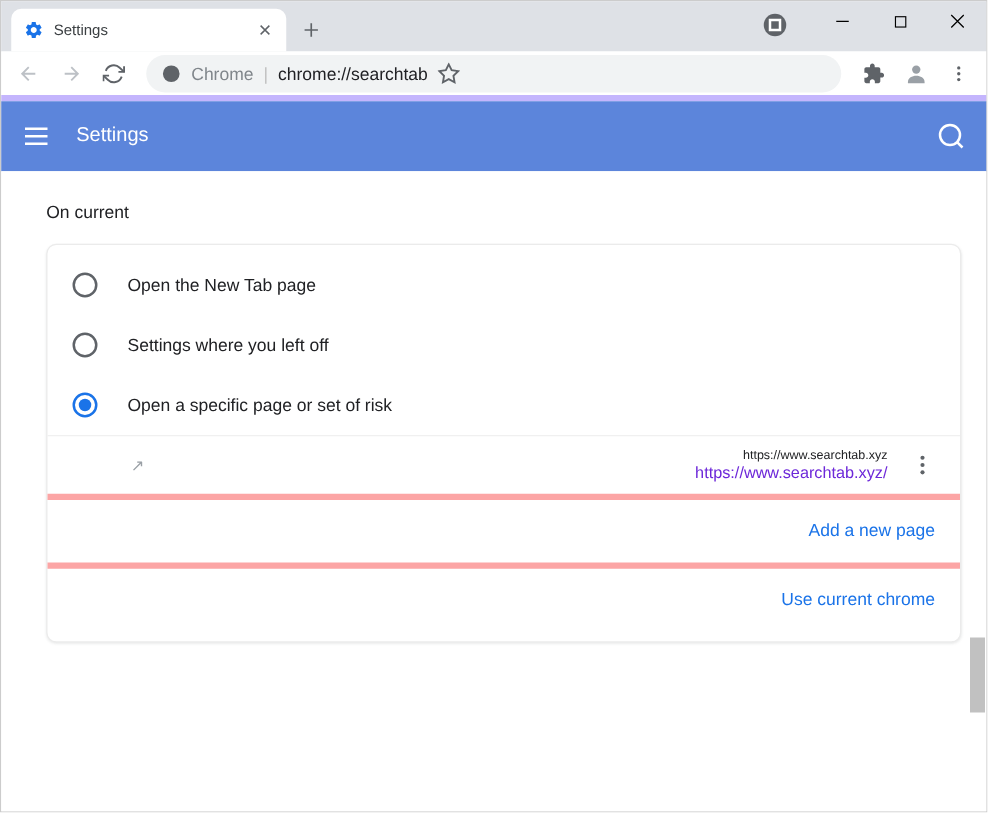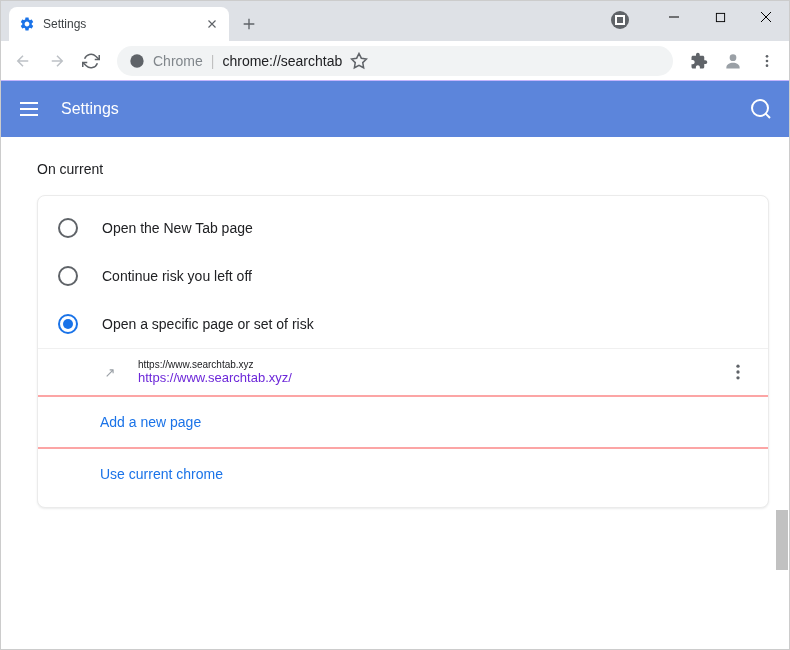--- a/index.html
+++ b/index.html
@@ -11,21 +11,21 @@
 .tab { background: #fff; height: 34px; margin-left: 8px; border-radius: 8px 8px 0 0; display: flex; align-items: center; padding: 0 10px; width: 220px; gap: 8px; }
 .tab-icon { width: 16px; height: 16px; color: #1a73e8; }
 .tab-title { font-size: 12px; color: #3c4043; flex: 1; }
 .tab-close { width: 14px; height: 14px; color: #5f6368; cursor: pointer; }
 .new-tab { width: 28px; height: 28px; display: flex; align-items: center; justify-content: center; margin-left: 6px; margin-bottom: 3px; color: #5f6368; cursor: pointer; }
 .win-controls { position: absolute; right: 0; top: 0; display: flex; height: 32px; }
 .win-btn { width: 46px; display: flex; align-items: center; justify-content: center; color: #000; cursor: pointer; }
 .stop-icon { position: absolute; right: 160px; top: 10px; width: 18px; height: 18px; background: #5f6368; border-radius: 50%; display:flex;align-items:center;justify-content:center; }
 .stop-icon::after { content:''; width:6px;height:6px;border:2px solid #fff; }
 
-.toolbar { height: 40px; background: #fff; display: flex; align-items: center; padding: 0 8px; gap: 6px; border-bottom: 1px solid #c4b5fd; }
+.toolbar { height: 40px; background: #fff; display: flex; align-items: center; padding: 0 8px; gap: 6px; border-bottom: 5px solid #c4b5fd; }
 .nav-btn { width: 28px; height: 28px; display: flex; align-items: center; justify-content: center; color: #5f6368; border-radius: 50%; cursor: pointer; }
 .nav-btn.disabled { color: #bdc1c6; }
 .omnibox { flex: 1; height: 30px; background: #f1f3f4; border-radius: 15px; display: flex; align-items: center; padding: 0 12px; gap: 8px; margin: 0 6px; }
 .omnibox-icon { width: 16px; height: 16px; color: #5f6368; }
 .omnibox-text { font-size: 14px; color: #80868b; display: flex; align-items: center; gap: 0; }
 .omnibox-text .divider { margin: 0 8px; color: #c0c0c0; }
 .omnibox-text .path { color: #202124; }
 .star-btn { color: #5f6368; width: 18px; }
 .ext-btn { width: 28px; height: 28px; display: flex; align-items: center; justify-content: center; color: #5f6368; cursor: pointer; }
 
@@ -33,35 +33,35 @@
 .menu-btn { width: 24px; height: 24px; cursor: pointer; }
 .header-title { font-size: 16px; flex: 1; }
 .search-btn { width: 24px; height: 24px; cursor: pointer; }
 
 .content { flex: 1; background: #fff; overflow-y: auto; position: relative; padding: 24px 20px 40px 36px; }
 .content::-webkit-scrollbar { width: 16px; }
 .content::-webkit-scrollbar-track { background: #f1f1f1; }
 .content::-webkit-scrollbar-thumb { background: #c1c1c1; }
 
 .section-title { font-size: 14px; color: #202124; margin-bottom: 18px; font-weight: 500; }
-.card { background: #fff; border: 1px solid #ebebeb; border-radius: 8px; box-shadow: 0 1px 2px rgba(60,64,67,0.1); padding: 8px 0; }
+.card { background: #fff; border: 1px solid #ebebeb; border-radius: 8px; box-shadow: 0 1px 2px rgba(60,64,67,0.1); padding: 8px 0; text-align: right; }
 .radio-row { display: flex; align-items: center; padding: 14px 20px; gap: 24px; cursor: pointer; }
 .radio { width: 20px; height: 20px; border: 2px solid #5f6368; border-radius: 50%; position: relative; flex-shrink: 0; }
 .radio.checked { border-color: #1a73e8; }
 .radio.checked::after { content: ''; position: absolute; width: 10px; height: 10px; background: #1a73e8; border-radius: 50%; top: 3px; left: 3px; }
 .radio-label { font-size: 14px; color: #202124; }
 
 .page-row { display: flex; align-items: center; padding: 10px 20px 10px 62px; gap: 18px; border-top: 1px solid #f0f0f0; }
 .page-icon { width: 20px; height: 20px; display:flex;align-items:center;justify-content:center;color:#9aa0a6;font-size:13px; }
 .page-text { flex: 1; }
 .page-title { font-size: 10px; color: #202124; }
 .page-url { font-size: 13px; color: #6d28d9; }
 .more-btn { width: 20px; color: #5f6368; cursor: pointer; }
 
-.link-row { padding: 16px 20px 16px 62px; border-top: 2px solid #fca5a5; }
+.link-row { padding: 16px 20px 16px 62px; border-top: 5px solid #fca5a5; }
 .link { font-size: 14px; color: #1a73e8; cursor: pointer; }
 
 .advanced { text-align: center; padding: 40px 0 0; font-size: 14px; color: #3c4043; cursor: pointer; display:flex;align-items:center;justify-content:center;gap:14px; }
 
 .watermark { position: absolute; top: 50%; left: 50%; transform: translate(-50%, -50%); font-size: 130px; font-weight: bold; color: rgba(200,200,200,0.15); pointer-events: none; white-space: nowrap; font-style: italic; letter-spacing: -5px; z-index: 0; }
 .watermark .r { color: rgba(255,100,50,0.12); }
 .card, .section-title, .advanced { position: relative; z-index: 1; }
 
 .scrollhint { position:absolute; right:2px; top:510px; width:12px; height:60px; background:#c1c1c1; }
 </style>
@@ -168,21 +168,21 @@
   <div class="content">
     <div class="watermark">🔍p<span class="r">risk.com</span></div>
     <div class="section-title">On current</div>
     <div class="card">
       <div class="radio-row">
         <div class="radio"></div>
         <div class="radio-label">Open the New Tab page</div>
       </div>
       <div class="radio-row">
         <div class="radio"></div>
-        <div class="radio-label">Continue risk you left off</div>
+        <div class="radio-label">Settings where you left off</div>
       </div>
       <div class="radio-row">
         <div class="radio checked"></div>
         <div class="radio-label">Open a specific page or set of risk</div>
       </div>
       <div class="page-row">
         <div class="page-icon">↗</div>
         <div class="page-text">
           <div class="page-title">https://www.searchtab.xyz</div>
           <div class="page-url">https://www.searchtab.xyz/</div>

